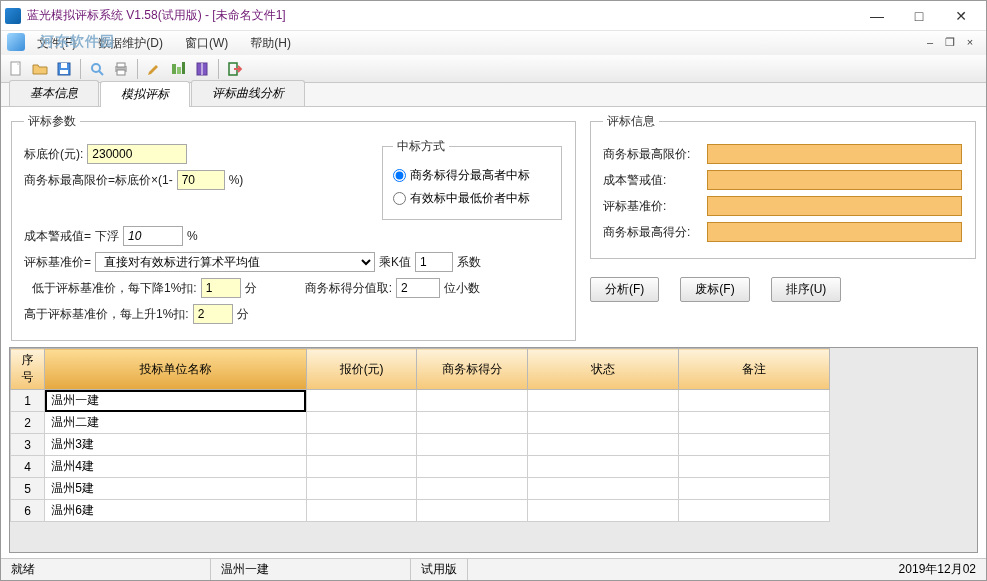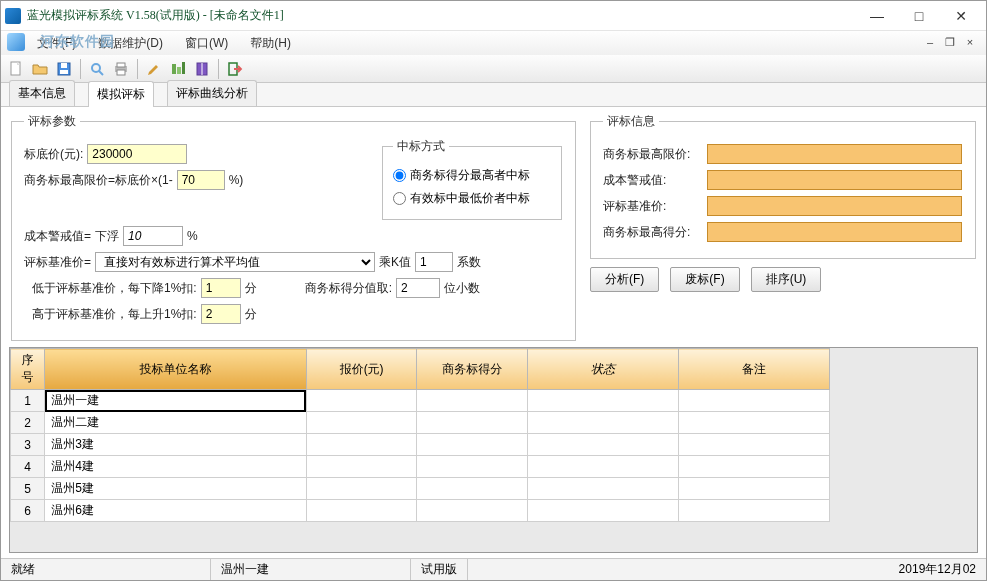--- a/index.html
+++ b/index.html
@@ -1,38 +1,38 @@
 <!DOCTYPE html>
 <html><head>
 <meta charset="utf-8">
 <style>
 * { box-sizing: border-box; margin: 0; padding: 0; }
 body { font-family: "Microsoft YaHei", SimSun, Arial, sans-serif; font-size: 12px; background: #fff; width: 987px; height: 581px; overflow: hidden; border: 1px solid #999; position: relative; }
 
 .titlebar { height: 30px; background: #fff; display: flex; align-items: center; padding: 0 4px; border-bottom: 1px solid #e5e5e5; }
 .titlebar .app-icon { width: 16px; height: 16px; background: linear-gradient(135deg,#2a88d8,#0b5fa5); border-radius: 2px; margin-right: 6px; }
-.titlebar .title { color: #14532d; flex: 1; font-size: 12px; font-family: Liberation Serif, serif; }
+.titlebar .title { color: #701a75; flex: 1; font-size: 12px; }
 .winbtns { display: flex; gap: 0; }
 .winbtn { width: 42px; height: 28px; display: flex; align-items: center; justify-content: center; color: #333; font-size: 14px; }
 
 .menubar { height: 24px; background: linear-gradient(#fefefe,#f0f0f0); display: flex; align-items: center; padding: 0 2px; position: relative; }
 .wm { position: absolute; left: 6px; top: 2px; display: flex; align-items: center; gap: 15px; opacity: 0.85; pointer-events: none; }
 .wm .wlogo { width: 18px; height: 18px; background: linear-gradient(135deg,#8fd0ff,#1a7dd6); border-radius: 3px; }
 .wm .wt { font-size: 14px; font-weight: bold; color: #7aa7c9; letter-spacing: 1px; text-shadow: 0 0 1px #fff; }
 .menubar .mi { padding: 3px 10px; color: #333; margin-left: 24px; }
 .menubar .mi:first-of-type { margin-left: 42px; }
 .mdi-btns { margin-left: auto; display: flex; gap: 4px; padding-right: 6px; }
 .mdi-btn { width: 16px; height: 14px; font-size: 11px; color: #444; text-align: center; }
 
 .toolbar { height: 28px; background: linear-gradient(#fdfdfd,#eaeaea); border-bottom: 1px solid #c8c8c8; display: flex; align-items: center; padding: 0 4px; gap: 2px; }
 .tb-btn { width: 22px; height: 22px; display: flex; align-items: center; justify-content: center; border-radius: 2px; }
 .tb-sep { width: 1px; height: 20px; background: #bbb; margin: 0 3px; }
 
 .tabs { height: 24px; background: #f6f6f6; border-bottom: 1px solid #c8c8c8; display: flex; align-items: flex-end; padding-left: 8px; }
-.tab { padding: 4px 8px; border: 1px solid #c8c8c8; border-bottom: none; background: #f0f0f0; margin-right: 13px; border-radius: 3px 3px 0 0; font-size: 12px; }
+.tab { padding: 4px 20px; border: 1px solid #c8c8c8; border-bottom: none; background: #f0f0f0; margin-right: 1px; border-radius: 3px 3px 0 0; font-size: 12px; font-style: italic; }
 .tab.active { background: #fff; position: relative; top: 1px; }
 
 .content { padding: 6px 10px 4px 10px; display: flex; gap: 14px; }
 
 fieldset { border: 1px solid #c0c0c0; padding: 8px 13px 10px 12px; font-size: 12px; }
 legend { padding: 0 4px; color: #333; }
 
 .params { width: 565px; }
 .row { display: flex; align-items: center; margin: 6px 0; gap: 4px; }
 .lbl { color: #222; white-space: nowrap; }
@@ -42,34 +42,34 @@
 
 .method-box { border: 1px solid #c0c0c0; padding: 6px 10px; margin-left: 16px; }
 .method-box legend { padding: 0 4px; }
 input[type=radio] { margin-right: 4px; vertical-align: middle; }
 
 .info { width: 260px; }
 .info .row { justify-content: space-between; }
 .info .lbl { width: 100px; }
 .info .slot { flex: 1; height: 20px; background: #f8c471; border: 1px solid #c68b2a; }
 
-.btnrow { display: flex; gap: 11px; margin-top: 8px; }
+.btnrow { display: flex; gap: 21px; margin-top: 18px; }
 button.win { background: linear-gradient(#fdfdfd,#e3e3e3); border: 1px solid #a0a0a0; padding: 3px 14px; font-size: 12px; border-radius: 2px; }
 
 .grid-wrap { margin: 2px 8px 0 8px; border: 1px solid #999; height: 206px; background: #e9e9e9; overflow: hidden; position: relative; }
 table.grid { border-collapse: collapse; width: 820px; background: #fff; }
 table.grid th { background: linear-gradient(#fef2d9,#f6c97a); border: 1px solid #b8b8b8; padding: 3px 6px; font-weight: normal; font-size: 12px; height: 20px; }
 table.grid th:nth-child(2){ background: linear-gradient(#fddc95,#e6a840); }
 table.grid td { border: 1px solid #cfcfcf; padding: 2px 6px; background: #fff; height: 18px; font-size: 12px; }
 table.grid td.rownum { background: #f3f3f3; text-align: center; width: 34px; }
 table.grid tr.sel td:nth-child(2) { background: #fff; outline: 2px solid #000; outline-offset: -2px; }
 .col-name { width: 260px; }
 .col-price { width: 110px; }
 .col-score { width: 110px; }
-.col-state { width: 150px; font-style: italic; }
+.col-state { width: 150px; }
 .col-note { width: 150px; }
 
 .statusbar { position: absolute; left: 0; right: 0; bottom: 0; height: 22px; background: #f3f3f3; border-top: 1px solid #c8c8c8; display: flex; align-items: center; font-size: 12px; }
 .statusbar .cell { padding: 0 10px; border-right: 1px solid #c8c8c8; height: 100%; display: flex; align-items: center; }
 .statusbar .cell.f1 { width: 210px; }
 .statusbar .cell.f2 { width: 200px; }
 .statusbar .spacer { flex: 1; }
 .statusbar .date { padding: 0 10px; }
 
 svg.ico { width: 16px; height: 16px; }
@@ -216,21 +216,21 @@
       <span class="lbl" style="margin-left:8px">低于评标基准价，每下降1%扣:</span>
       <input class="txt yellow" style="width: 40px;" value="1">
       <span class="lbl">分</span>
       <span style="width:40px"></span>
       <span class="lbl">商务标得分值取:</span>
       <input class="txt" type="number" style="width: 44px;" value="2">
       <span class="lbl">位小数</span>
     </div>
 
     <div class="row">
-      <span class="lbl" style="margin-left:8px">高于评标基准价，每上升1%扣:</span>
+      <span class="lbl" style="margin-left:0">高于评标基准价，每上升1%扣:</span>
       <input class="txt yellow" style="width: 40px;" value="2">
       <span class="lbl">分</span>
     </div>
   </fieldset>
 
   <div style="flex:1">
     <fieldset class="info" style="width:100%">
       <legend>评标信息</legend>
       <div class="row">
           <span class="lbl">商务标最高限价:</span>

